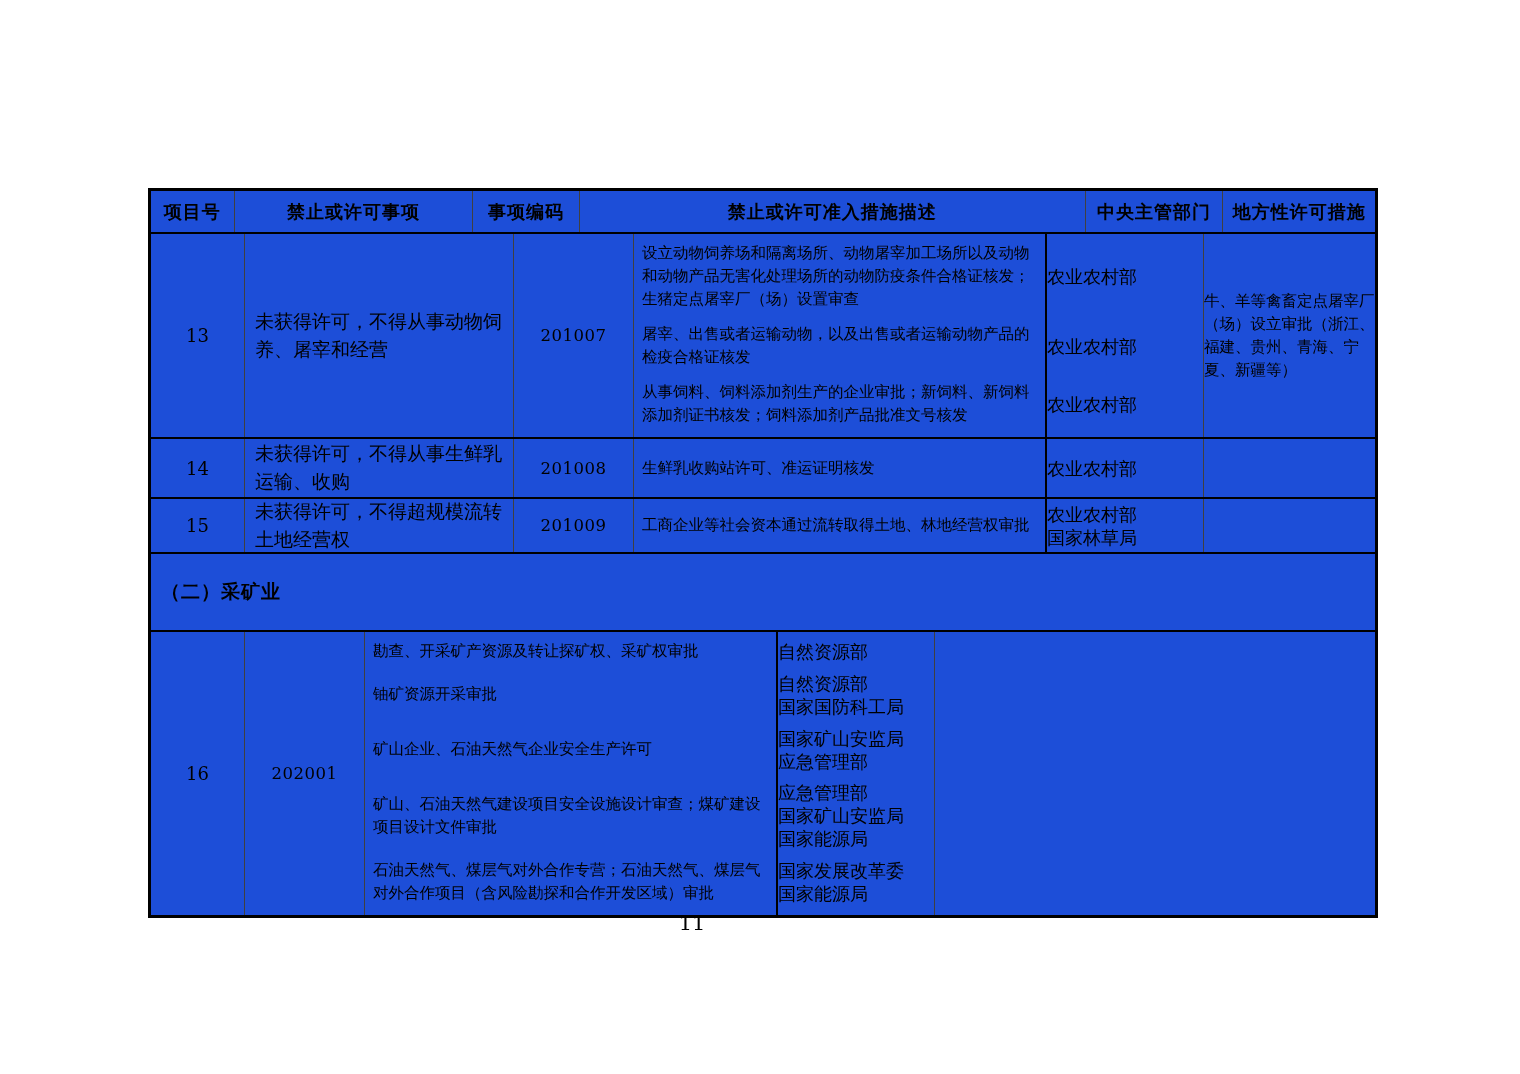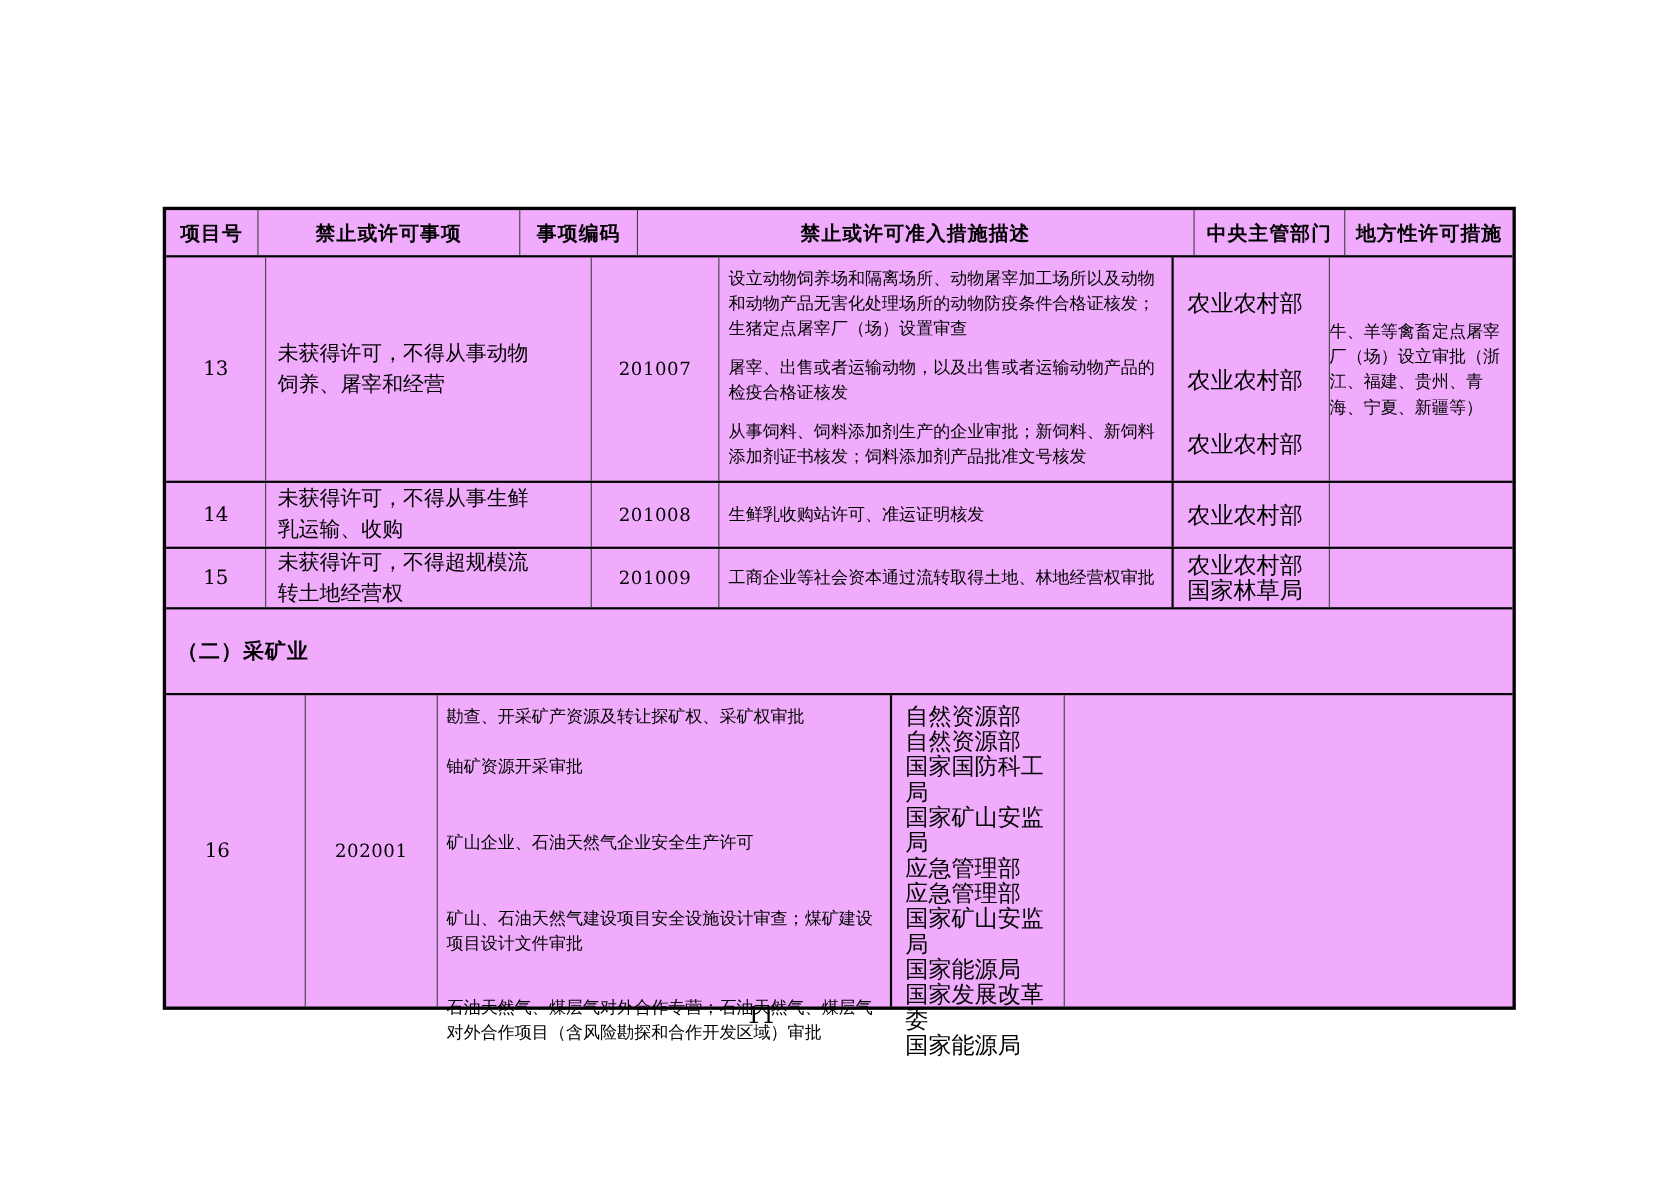--- a/index.html
+++ b/index.html
@@ -8,21 +8,21 @@
     position: relative;
     font-family: "DejaVu Serif", "Liberation Serif", serif;
     color: #000000;
   }
   .doc-table {
     position: absolute;
     left: 148px;
     top: 188px;
     width: 1230px;
     border: 3px solid #000;
-    background: #f0abfc;
+    background: #1d4ed8;
   }
   .trow { display: flex; border-top: 2px solid #000; }
   .trow.first { border-top: none; }
   .cell { border-left: 1px solid #404040; }
   .cell.first { border-left: none; }
 
   
   .c0 { width: 93px; }
   .c1 { width: 269px; justify-content: center; }
   .c2 { width: 120px; text-align: right; }
@@ -45,43 +45,43 @@
     display: flex; align-items: center; justify-content: center;
     font-size: 18px;
   }
   .itemcell {
     display: flex; align-items: center;
     padding: 2px 10px; font-size: 19px; line-height: 1.45;
     text-align: left;
   }
   .codecell {
     display: flex; align-items: center; justify-content: center;
-    font-size: 16.5px; letter-spacing: .5px; margin-left: 33px;
+    font-size: 16.5px; letter-spacing: .5px;
   }
   .localcell {
     display: flex; align-items: center;
     padding: 2px 0; font-size: 15.5px; line-height: 23px;
   }
 
   
   .md { position: relative; display: flex; flex-direction: column; }
   .md::before {
     content: ""; position: absolute; left: 411px; top: 0; bottom: 0;
     width: 2px; background: #000;
   }
   .md.multi  { justify-content: space-between; padding: 8px 0 10px; }
   .md.single { justify-content: center; }
   .group { display: flex; align-items: center; }
   .gm {
     width: 413px; padding: 0 12px 0 8px;
     font-size: 15.5px; line-height: 23px;
   }
   .gd {
-    flex: 1; padding-left: 12px; padding-right: 4px;
-    font-size: 21px; line-height: 23px; white-space: pre-line;
+    flex: 1; padding-right: 4px;
+    font-size: 18px; line-height: 23px; white-space: pre-line;
   }
 
   .seccell {
     display: flex; align-items: center;
     width: 100%; padding-left: 10px;
     font-weight: bold; font-size: 19px; letter-spacing: 1px;
   }
 
   .page-number {
     position: absolute; top: 911px; left: 0; width: 1344px;

